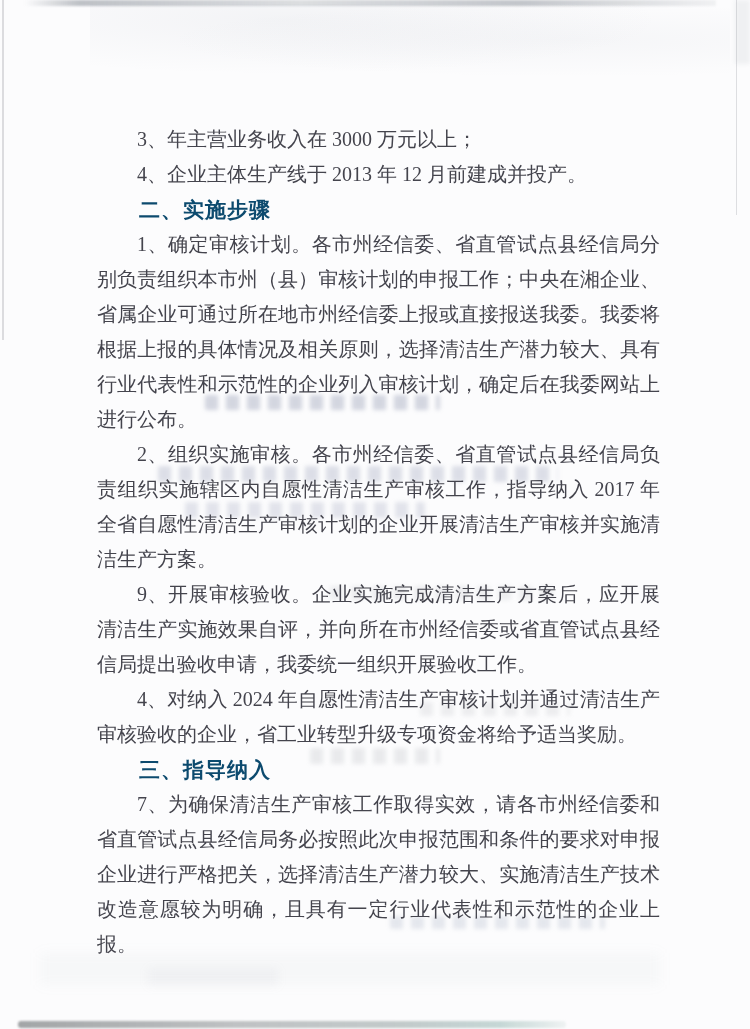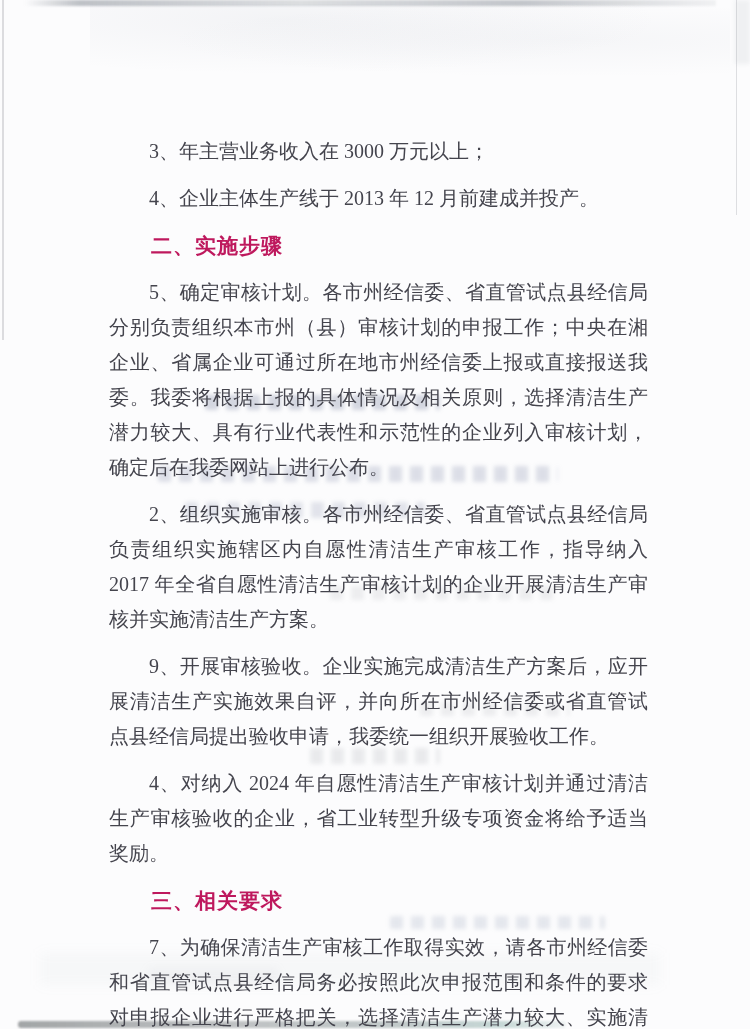--- a/index.html
+++ b/index.html
@@ -13,29 +13,29 @@
   
   .content{
     position:absolute;
     left:97px;top:122px;width:563px;
     color:#44444d;
     font-size:20px;
     line-height:35px;
     text-align:justify;
   }
   .content p,.content h2{
-    margin:12px;padding:0;
+    margin:0;padding:0;
     text-indent:2em;
     font-weight:400;
   }
   .content h2.heading{
     font-family:"Liberation Sans","DejaVu Sans",sans-serif;
     font-weight:700;
     font-size:21px;
-    color:#be185d;
+    color:#0c4a6e;
     letter-spacing:1px;
   }
   
   .artifact{position:absolute;pointer-events:none;}
   .top-edge{
     top:0;left:24px;width:692px;height:6px;
     background:linear-gradient(90deg,
       rgba(150,155,160,0) 0%,
       rgba(138,144,152,.55) 8%,
       rgba(152,158,164,.32) 40%,
@@ -98,21 +98,21 @@
   <div class="ghost g4"></div>
   <div class="ghost g5"></div>
   <div class="ghost g6"></div>
   <div class="ghost g7"></div>
   <div class="ghost g8"></div>
 
   <div class="content">
     <p class="item">3、年主营业务收入在 3000 万元以上；</p>
     <p class="item">4、企业主体生产线于 2013 年 12 月前建成并投产。</p>
     <h2 class="heading">二、实施步骤</h2>
-    <p class="para">5、确定审核计划。各市州经信委、省直管试点县经信局分别负责组织本市州（县）审核计划的申报工作；中央在湘企业、省属企业可通过所在地市州经信委上报或直接报送我委。我委将根据上报的具体情况及相关原则，选择清洁生产潜力较大、具有行业代表性和示范性的企业列入审核计划，确定后在我委网站上进行公布。</p>
+    <p class="para">1、确定审核计划。各市州经信委、省直管试点县经信局分别负责组织本市州（县）审核计划的申报工作；中央在湘企业、省属企业可通过所在地市州经信委上报或直接报送我委。我委将根据上报的具体情况及相关原则，选择清洁生产潜力较大、具有行业代表性和示范性的企业列入审核计划，确定后在我委网站上进行公布。</p>
     <p class="para">2、组织实施审核。各市州经信委、省直管试点县经信局负责组织实施辖区内自愿性清洁生产审核工作，指导纳入 2017 年全省自愿性清洁生产审核计划的企业开展清洁生产审核并实施清洁生产方案。</p>
     <p class="para">9、开展审核验收。企业实施完成清洁生产方案后，应开展清洁生产实施效果自评，并向所在市州经信委或省直管试点县经信局提出验收申请，我委统一组织开展验收工作。</p>
     <p class="para">4、对纳入 2024 年自愿性清洁生产审核计划并通过清洁生产审核验收的企业，省工业转型升级专项资金将给予适当奖励。</p>
-    <h2 class="heading">三、相关要求</h2>
+    <h2 class="heading">三、指导纳入</h2>
     <p class="para">7、为确保清洁生产审核工作取得实效，请各市州经信委和省直管试点县经信局务必按照此次申报范围和条件的要求对申报企业进行严格把关，选择清洁生产潜力较大、实施清洁生产技术改造意愿较为明确，且具有一定行业代表性和示范性的企业上报。</p>
   </div>
 
 </div>
 
 </body></html>

